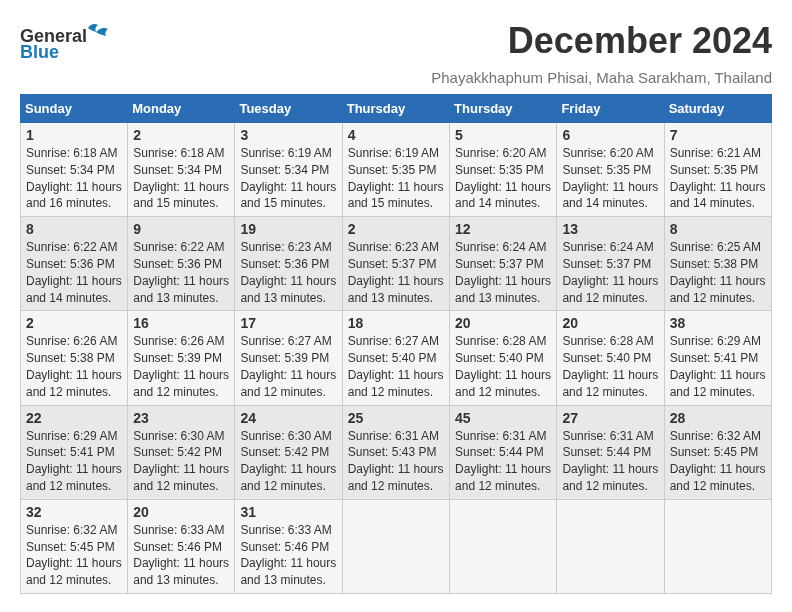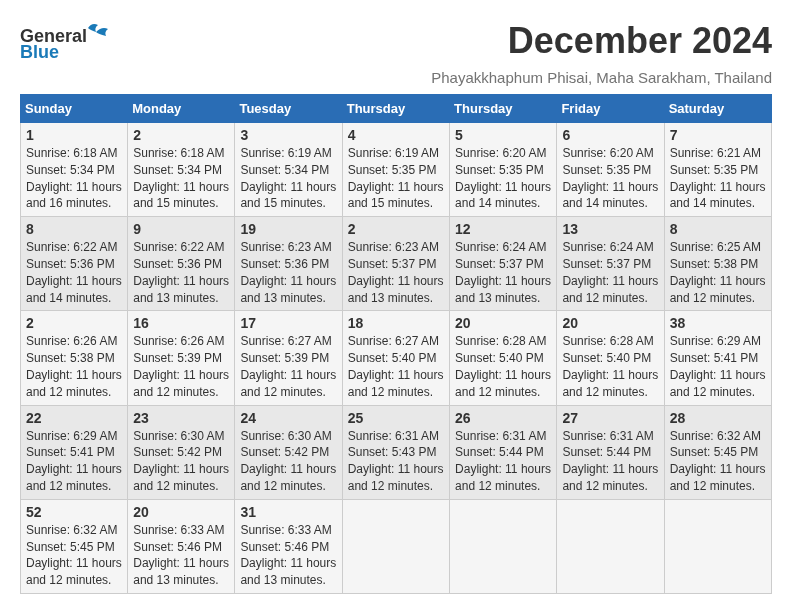--- a/index.html
+++ b/index.html
@@ -258,41 +258,41 @@
           Sunrise: 6:30 AM<br>Sunset: 5:42 PM<br>Daylight: 11 hours and 12 minutes.
         </div>
       </td>
         <td>
         <div class="day-number">25</div>
         <div class="day-info">
           Sunrise: 6:31 AM<br>Sunset: 5:43 PM<br>Daylight: 11 hours and 12 minutes.
         </div>
       </td>
         <td>
-        <div class="day-number">26</div>
+        <div class="day-number">45</div>
         <div class="day-info">
           Sunrise: 6:31 AM<br>Sunset: 5:44 PM<br>Daylight: 11 hours and 12 minutes.
         </div>
       </td>
         <td>
         <div class="day-number">27</div>
         <div class="day-info">
           Sunrise: 6:31 AM<br>Sunset: 5:44 PM<br>Daylight: 11 hours and 12 minutes.
         </div>
       </td>
         <td>
         <div class="day-number">28</div>
         <div class="day-info">
           Sunrise: 6:32 AM<br>Sunset: 5:45 PM<br>Daylight: 11 hours and 12 minutes.
         </div>
       </td>
       </tr>
       <tr>
         <td>
-        <div class="day-number">52</div>
+        <div class="day-number">32</div>
         <div class="day-info">
           Sunrise: 6:32 AM<br>Sunset: 5:45 PM<br>Daylight: 11 hours and 12 minutes.
         </div>
       </td>
         <td>
         <div class="day-number">20</div>
         <div class="day-info">
           Sunrise: 6:33 AM<br>Sunset: 5:46 PM<br>Daylight: 11 hours and 13 minutes.
         </div>
       </td>

